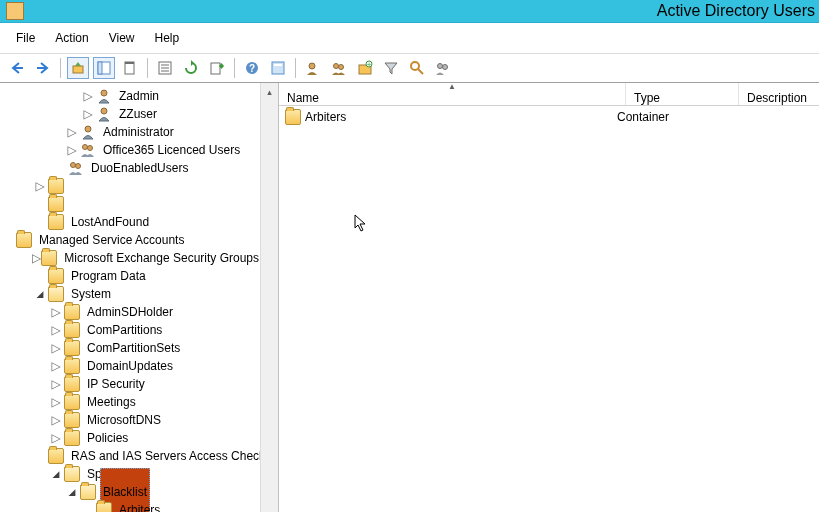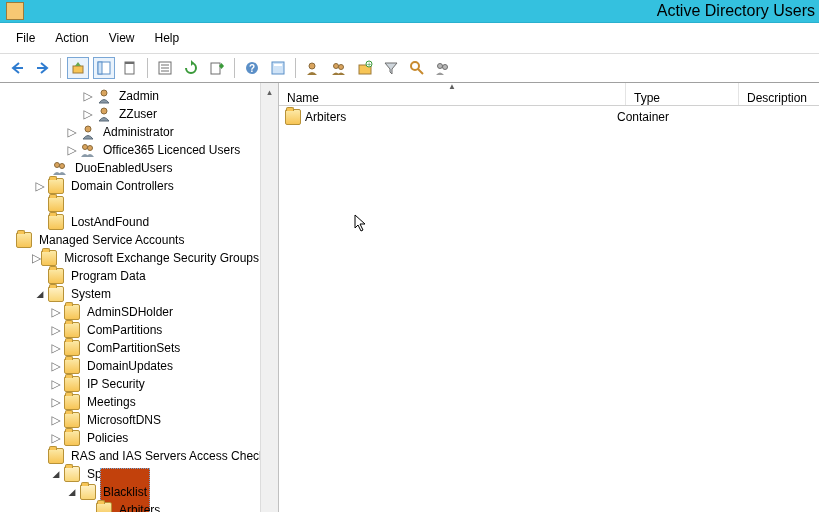--- a/index.html
+++ b/index.html
@@ -198,36 +198,35 @@
         <div class="ic group">
           <svg viewBox="0 0 16 16">
             <circle cx="5" cy="5" r="2.5" fill="#d9a45e" stroke="#8a6a3a"></circle>
             <circle cx="10" cy="6" r="2.5" fill="#d9a45e" stroke="#8a6a3a"></circle>
             <path d="M1 15 Q5 9 9 15" fill="#8a9aa8"></path>
             <path d="M6 15 Q10 9 14 15" fill="#8a9aa8"></path>
           </svg>
         </div>
         <span class="label">Office365 Licenced Users</span>
       </div>
-      <div class="row" style="padding-left: 36px;">
+      <div class="row" style="padding-left: 52px;">
         <div class="tw"></div>
         <div class="ic group">
           <svg viewBox="0 0 16 16">
             <circle cx="5" cy="5" r="2.5" fill="#d9a45e" stroke="#8a6a3a"></circle>
             <circle cx="10" cy="6" r="2.5" fill="#d9a45e" stroke="#8a6a3a"></circle>
             <path d="M1 15 Q5 9 9 15" fill="#8a9aa8"></path>
             <path d="M6 15 Q10 9 14 15" fill="#8a9aa8"></path>
           </svg>
         </div>
         <span class="label">DuoEnabledUsers</span>
       </div>
       <div class="row" style="padding-left: 32px;">
         <div class="tw">▷</div>
         <div class="ic folder"></div>
-        <span class="label">Domain Controllers</span>
       </div>
       <div class="row" style="padding-left: 32px;">
         <div class="tw"></div>
         <div class="ic folder"></div>
       </div>
       <div class="row" style="padding-left: 32px;">
         <div class="tw"></div>
         <div class="ic folder"></div>
         <span class="label">LostAndFound</span>
       </div>

